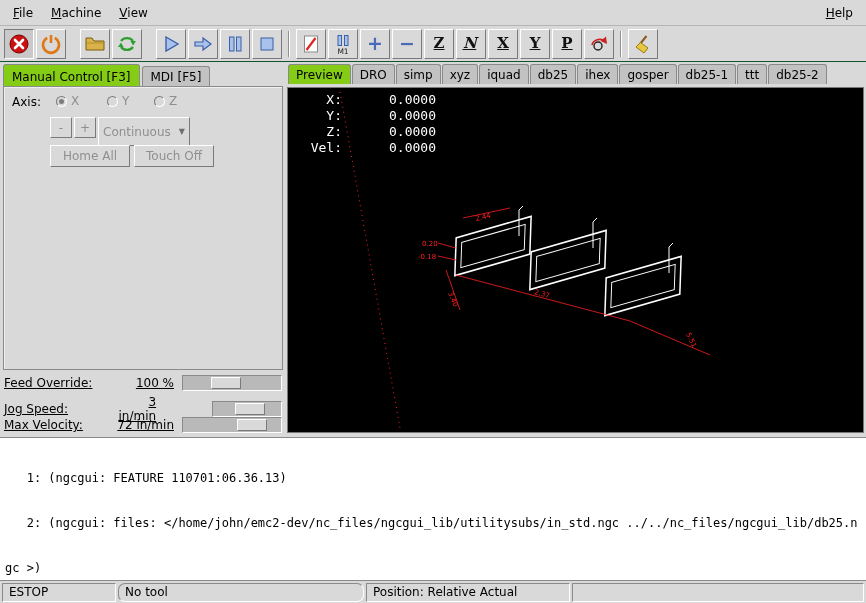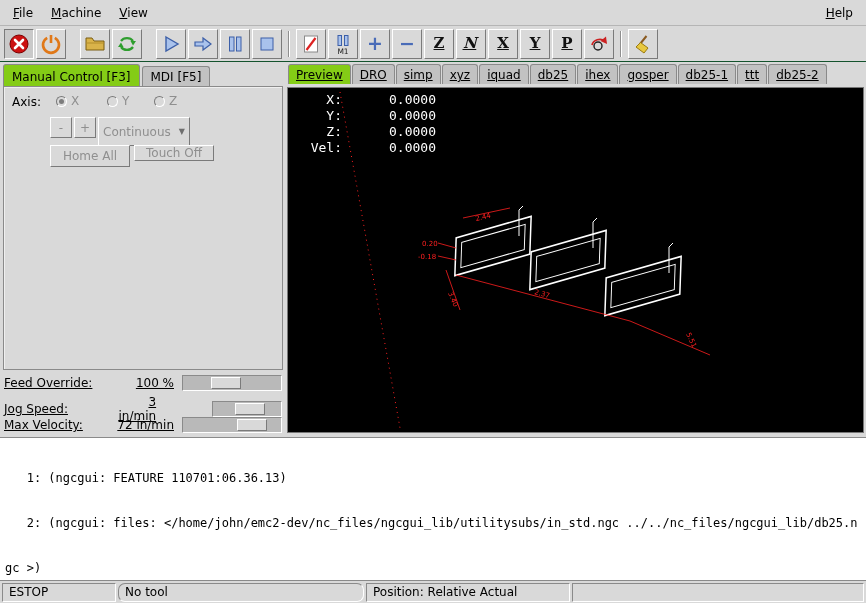--- a/index.html
+++ b/index.html
@@ -54,21 +54,21 @@
 
   .slider-row { position:absolute; left:4px; width:278px; height:20px; display:flex; align-items:center;text-decoration:underline; }
   .slider-label { width:96px; }
   .slider-value { flex:1; text-align:right; margin-right:8px; }
   .trough { width:100px; height:16px; background:#b9b9b9; position:relative;
             border:1px solid; border-color:#8a8a8a #ffffff #ffffff #8a8a8a; }
   .handle { position:absolute; top:1px; width:30px; height:12px; background:#d9d9d9;
             border:1px solid; border-color:#ffffff #7a7a7a #7a7a7a #ffffff; }
 
   
-  .right-tabs { position:absolute; left:288px; top:64px; display:flex; align-items:flex-end;text-decoration:underline; }
+  .right-tabs { position:absolute; left:288px; top:64px; display:flex; align-items:flex-end; }
   .right-tabs .tab { margin-right:1px; padding:3px 7px 2px 7px; }
   .canvas { position:absolute; left:287px; top:87px; width:577px; height:346px;
             background:#000; border:1px solid #777; }
   .dro { position:absolute; left:8px; top:4px; font-family:"DejaVu Sans Mono", monospace;
          font-size:13px; color:#fff; line-height:16px; }
   .dro-row { display:flex; }
   .dro-label { display:inline-block; width:46px; text-align:right; }
   .dro-value { display:inline-block; width:94px; text-align:right; }
   .preview-svg { position:absolute; left:0; top:0; }
 
@@ -243,21 +243,21 @@
     </div>
 
     <div class="btn dis" style="left:46px; top:30px; width:22px; height:21px;">-</div>
     <div class="btn dis" style="left:70px; top:30px; width:22px; height:21px;">+</div>
     <div class="combo">
       <span class="dis">Continuous</span>
       <span class="combo-arrow">▼</span>
     </div>
 
     <div class="btn dis" style="left:46px; top:58px; width:80px; height:22px;">Home All</div>
-    <div class="btn dis" style="left:130px; top:58px; width:80px; height:16px;">Touch Off</div>
+    <div class="btn dis" style="left:130px; top:58px; width:80px; height:22px;">Touch Off</div>
   </div>
 
   <div class="slider-row" style="top:373px;">
     <span class="slider-label">Feed Override:</span>
     <span class="slider-value">100 %</span>
     <span class="trough">
         <span class="handle" style="left:28px;"></span>
       </span>
   </div>
   <div class="slider-row" style="top:399px;gap:48px;">

